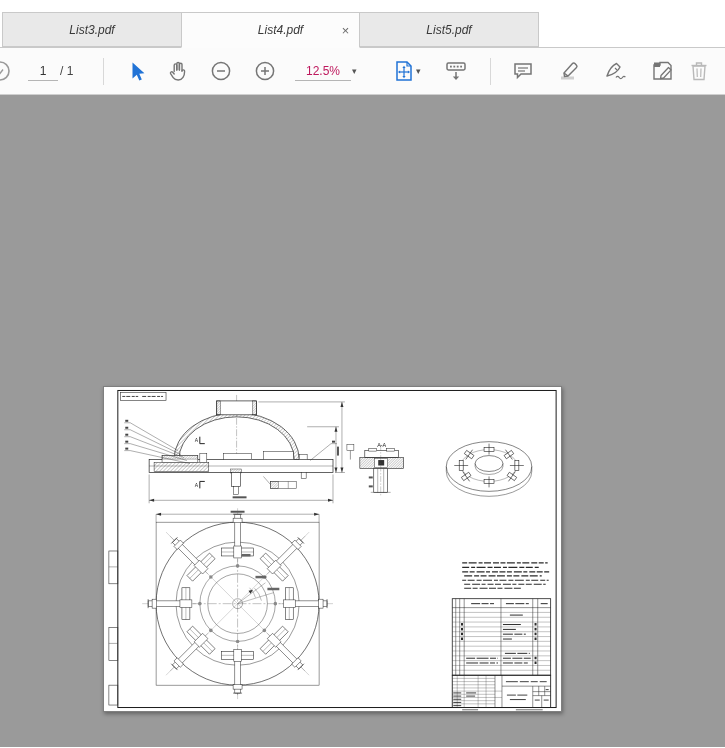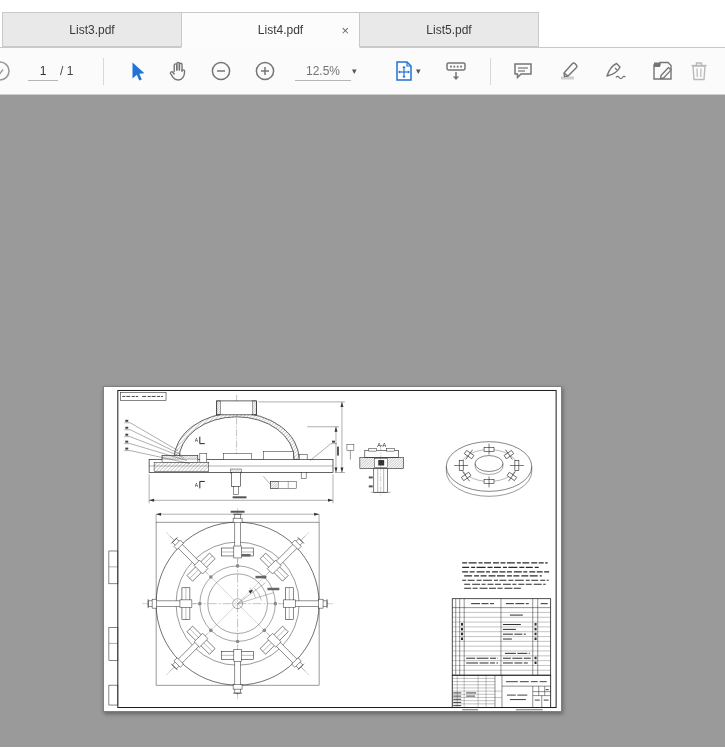--- a/index.html
+++ b/index.html
@@ -4,21 +4,21 @@
 <style>
   * { margin:0; padding:0; box-sizing:border-box; }
   html,body { width:725px; height:748px; overflow:hidden;
     font-family:"Liberation Sans", sans-serif; background:#fff; }
 
   
   .titlestrip { height:12px; background:#ffffff; }
 
   
   .tabbar { height:36px; background:#ffffff; display:flex; align-items:stretch;
-    padding-left:2px; border-bottom:1px solid #c9c9c9; position:relative; z-index:2; }
+    padding-left:2px; border-bottom:1px solid #c9c9c9; position:relative; z-index:2;font-style:italic; }
   .tab { width:179px; background:#e9e9e9; border:1px solid #c9c9c9; border-right:none;
     display:flex; align-items:center; justify-content:center; position:relative;
     font-size:12px; color:#3a3a3a; cursor:default; }
   .tab:last-child { border-right:1px solid #c9c9c9; }
   .tab.active { background:#fcfcfc; margin-bottom:-1px; border-bottom:1px solid #fcfcfc;
     border-right:1px solid #c9c9c9; z-index:3;padding-left:20px; }
   .tab.active + .tab { border-left:none; }
   .tab .close { position:absolute; right:10px; top:50%; transform:translateY(-50%);
     font-size:13px; color:#6b6b6b; line-height:1; cursor:pointer; }
 
@@ -27,21 +27,21 @@
     position:relative; z-index:1; }
   .titem { position:absolute; top:50%; transform:translateY(-50%); display:flex;
     align-items:center; justify-content:center; }
   .sep { position:absolute; top:10px; width:1px; height:27px; background:#d8d8d8; }
   .pageinput { width:30px; height:20px; border:none; border-bottom:1px solid #b5b5b5;
     background:transparent; text-align:center; font-size:12px; color:#333;
     font-family:"Liberation Sans", sans-serif; }
   .pagetotal { font-size:12px; color:#444; }
   .zoomcombo { border-bottom:1px solid #b5b5b5; height:20px; width:56px;
     display:flex; align-items:center; justify-content:center;
-    font-size:12px; color:#737373; }
+    font-size:12px; color:#be185d; }
   .caret { font-size:9px; color:#555; }
   .icon-btn { cursor:pointer; }
 
   
   .content { position:relative; height:652px; background:#9a9a9a; overflow:hidden; }
   .pdf-page { position:absolute; left:103px; top:291px; width:459px; height:326px;
     background:#ffffff; border:1px solid #7f7f7f; box-shadow:1px 2px 4px rgba(0,0,0,.35); }
   .pdf-page svg { display:block; width:100%; height:100%; }
 </style>
 </head>

